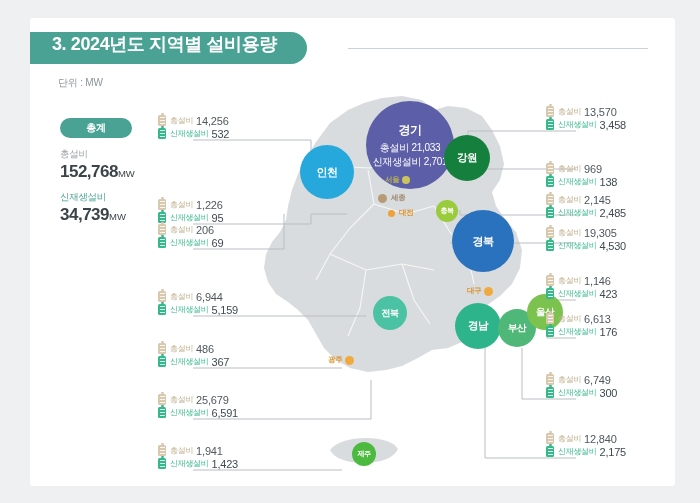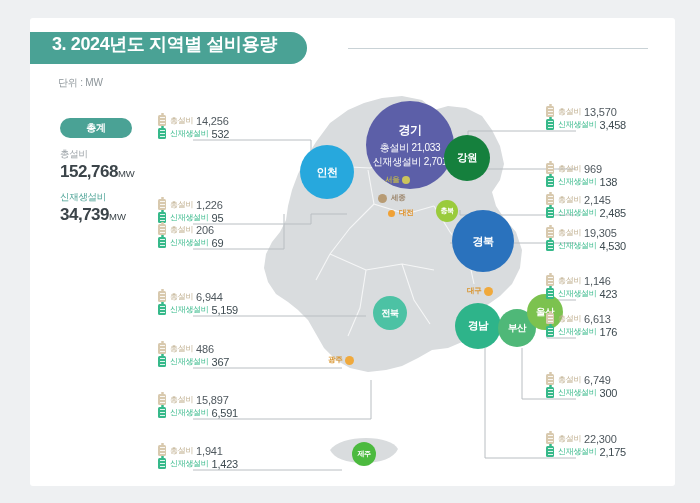--- a/index.html
+++ b/index.html
@@ -326,21 +326,21 @@
       <span class="ic grn"></span>
       <span class="lbl grn">신재생설비</span>
       <span class="val grn">367</span>
     </div>
   </div>
 
   <div class="callout" style="left:128px;top:375px;">
     <div class="callout-row">
       <span class="ic tan"></span>
       <span class="lbl tan">총설비</span>
-      <span class="val">15,897</span>
+      <span class="val">25,679</span>
     </div>
     <div class="callout-row">
       <span class="ic grn"></span>
       <span class="lbl grn">신재생설비</span>
       <span class="val grn">6,591</span>
     </div>
   </div>
 
   <div class="callout" style="left:128px;top:426px;">
     <div class="callout-row">
@@ -443,21 +443,21 @@
       <span class="ic grn"></span>
       <span class="lbl grn">신재생설비</span>
       <span class="val grn">300</span>
     </div>
   </div>
 
   <div class="callout" style="left:516px;top:414px;">
     <div class="callout-row">
       <span class="ic tan"></span>
       <span class="lbl tan">총설비</span>
-      <span class="val">22,300</span>
+      <span class="val">12,840</span>
     </div>
     <div class="callout-row">
       <span class="ic grn"></span>
       <span class="lbl grn">신재생설비</span>
       <span class="val grn">2,175</span>
     </div>
   </div>
 
 </div>
 

